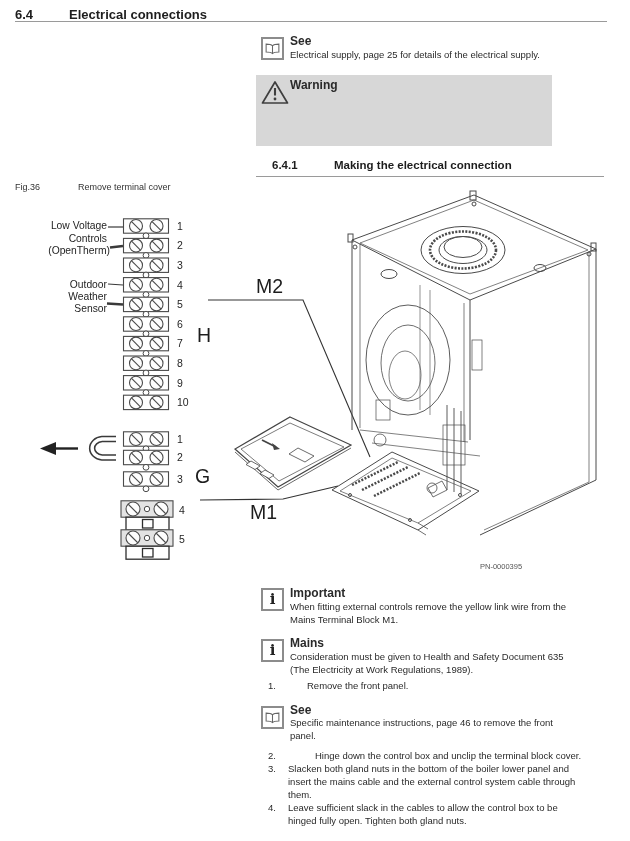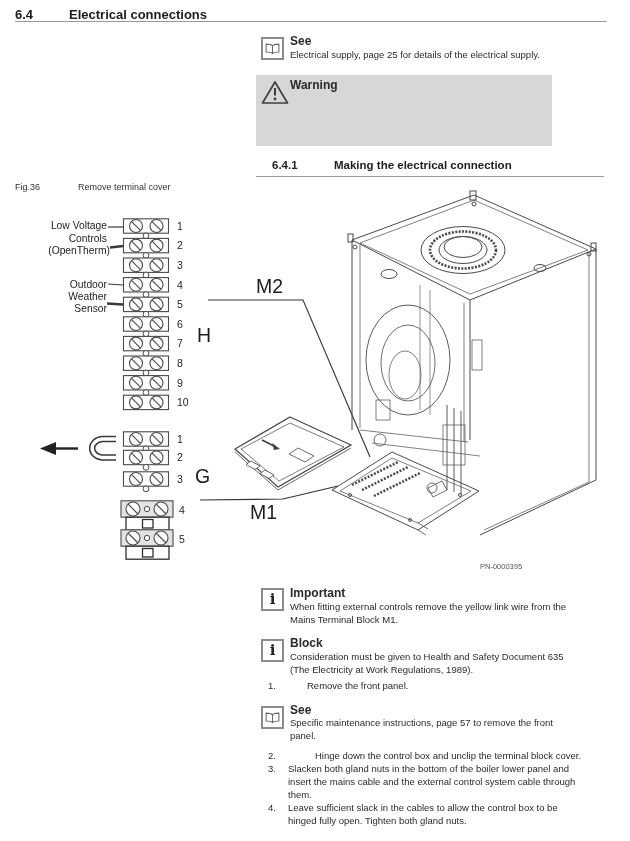--- a/index.html
+++ b/index.html
@@ -283,38 +283,38 @@
     </div>
     <div class="abs ntitle" style="left:290px;top:587px;">Important</div>
     <div class="abs nbody" style="left:290px;top:600px;width:316px;">When fitting external controls remove the yellow link wire from the
 Mains Terminal Block M1.</div>
   </div>
 
   <div>
     <div class="icon-box" style="left:261px;top:639px;">
       <span class="info-glyph">i</span>
     </div>
-    <div class="abs ntitle" style="left:290px;top:637px;">Block</div>
+    <div class="abs ntitle" style="left:290px;top:637px;">Mains</div>
     <div class="abs nbody" style="left:290px;top:650px;width:316px;">Consideration must be given to Health and Safety Document 635
 (The Electricity at Work Regulations, 1989).</div>
   </div>
 
   <div>
     <div class="step-num" style="left:268px;top:679px;">1.</div>
     <div class="step-text" style="left:288px;top:679px;width:318px;padding-left:19px;">Remove the front panel.</div>
   </div>
 
   <div>
     <div class="icon-box" style="left:261px;top:706px;">
       <svg width="15" height="12" viewBox="0 0 20 15">
         <path d="M10,3.2 C8.4,1.6 5.8,1 1.5,1 V11.5 C5.8,11.5 8.4,12 10,13.6 C11.6,12 14.2,11.5 18.5,11.5 V1 C14.2,1 11.6,1.6 10,3.2 Z M10,3.2 V13.6" fill="none" stroke="#666" stroke-width="1.4"></path>
       </svg>
     </div>
     <div class="abs ntitle" style="left:290px;top:704px;">See</div>
-    <div class="abs nbody" style="left:290px;top:716px;width:316px;">Specific maintenance instructions, page 57 to remove the front
+    <div class="abs nbody" style="left:290px;top:716px;width:316px;">Specific maintenance instructions, page 46 to remove the front
 panel.</div>
   </div>
 
   <div>
     <div class="step-num" style="left:268px;top:749px;">2.</div>
     <div class="step-text" style="left:288px;top:749px;width:320px;text-align:center;">Hinge down the control box and unclip the terminal block cover.</div>
   </div>
   <div>
     <div class="step-num" style="left:268px;top:762px;">3.</div>
     <div class="step-text" style="left:288px;top:762px;width:320px;">Slacken both gland nuts in the bottom of the boiler lower panel and

